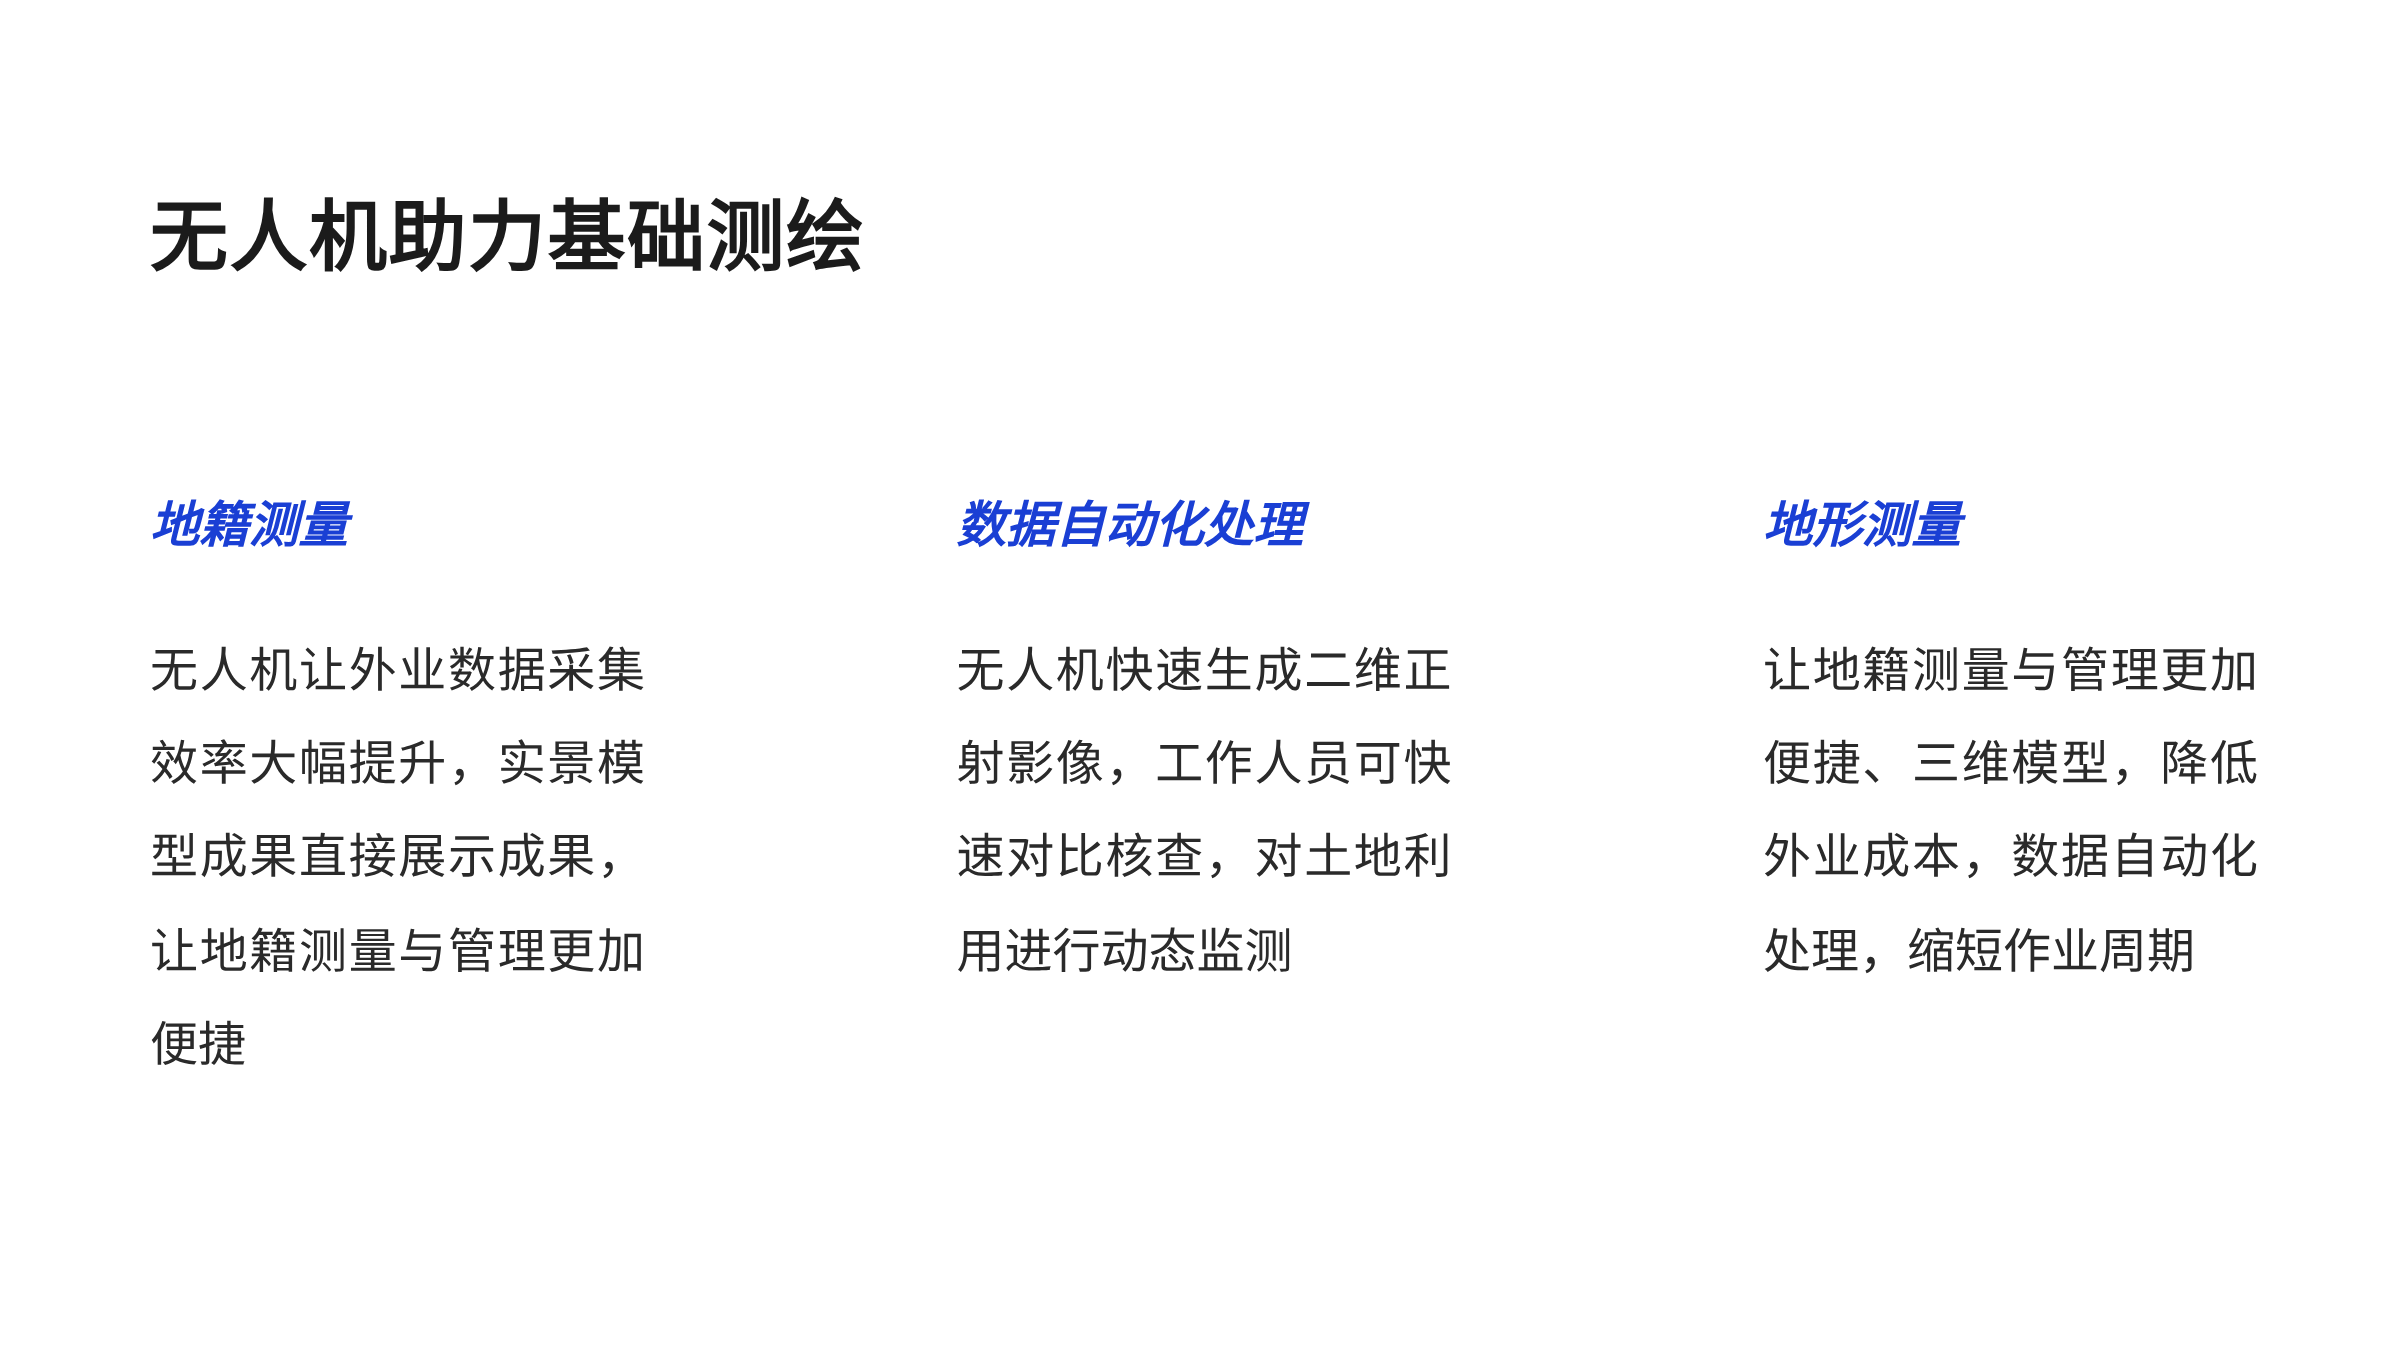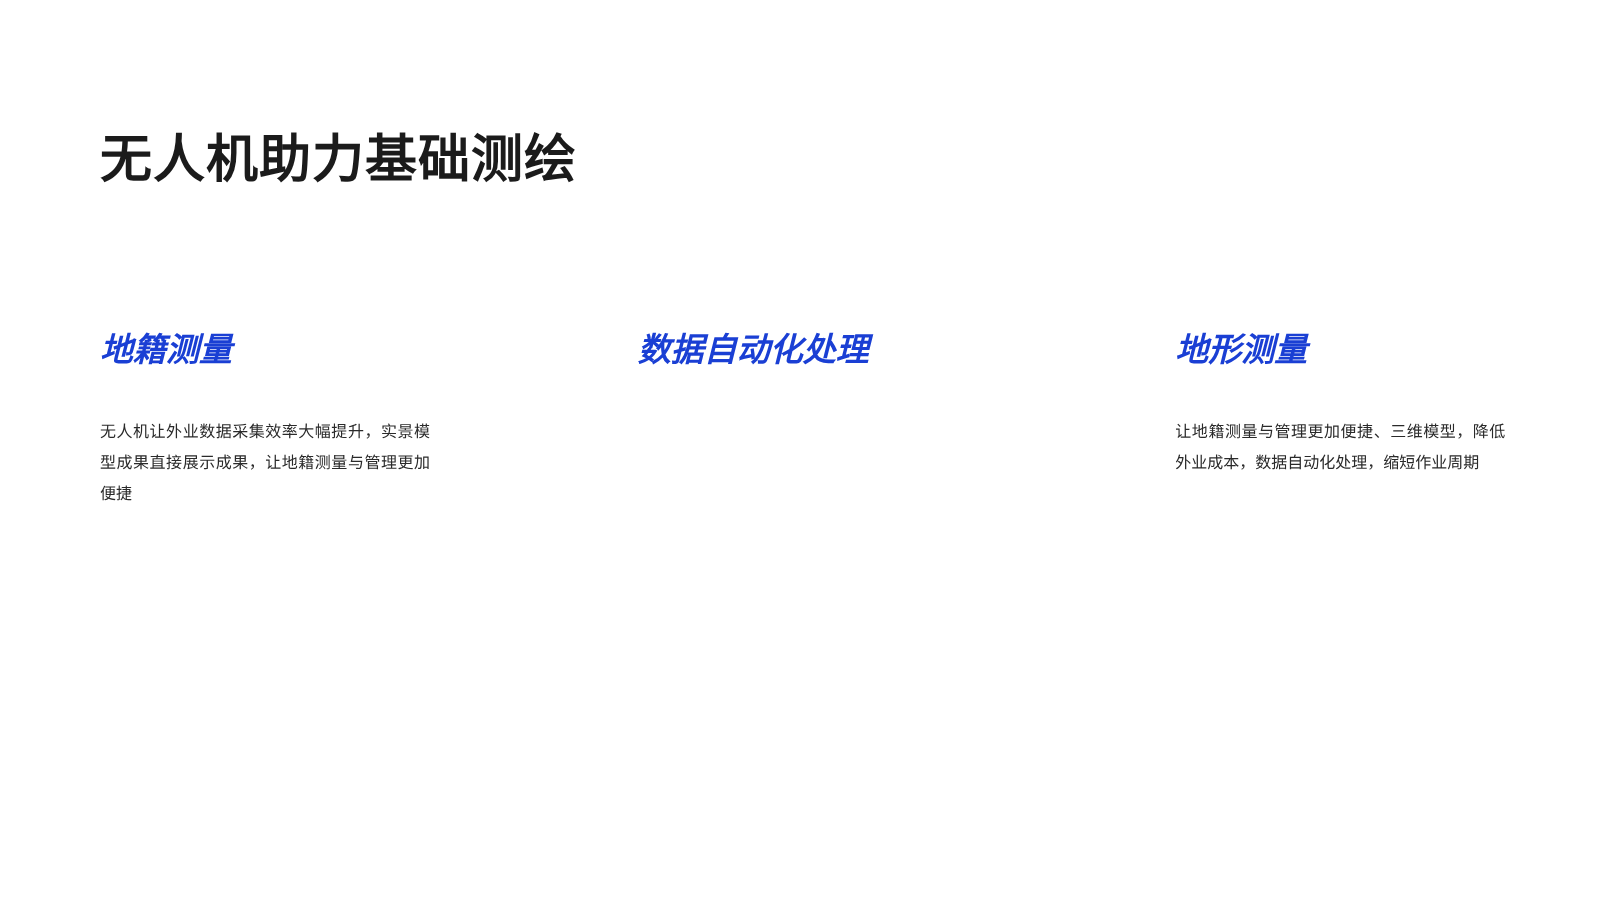--- a/index.html
+++ b/index.html
@@ -50,21 +50,21 @@
   .col-heading {
     font-size: 33px;
     font-weight: 700;
     color: #1a3fd4;
     line-height: 1.2;
     margin: 0 0 46px 0;
     white-space: nowrap;
     font-style: italic;
   }
   .col-body {
-    font-size: 16px;
+    font-size: 32px;
     font-weight: 400;
     color: #2a2a2a;
     line-height: 1.95;
     margin: 0;
     width: 330px;
     text-align: justify;
     text-justify: inter-ideograph;
   }
 </style>
 </head>
@@ -76,20 +76,21 @@
 
   <div class="columns">
 
     <div class="column">
       <h2 class="col-heading">地籍测量</h2>
       <p class="col-body">无人机让外业数据采集效率大幅提升，实景模型成果直接展示成果，让地籍测量与管理更加便捷</p>
     </div>
 
     <div class="column">
       <h2 class="col-heading">数据自动化处理</h2>
+      <p class="col-body">无人机快速生成二维正射影像，工作人员可快速对比核查，对土地利用进行动态监测</p>
     </div>
 
     <div class="column">
       <h2 class="col-heading">地形测量</h2>
       <p class="col-body">让地籍测量与管理更加便捷、三维模型，降低外业成本，数据自动化处理，缩短作业周期</p>
     </div>
 
   </div>
 </div>
 

